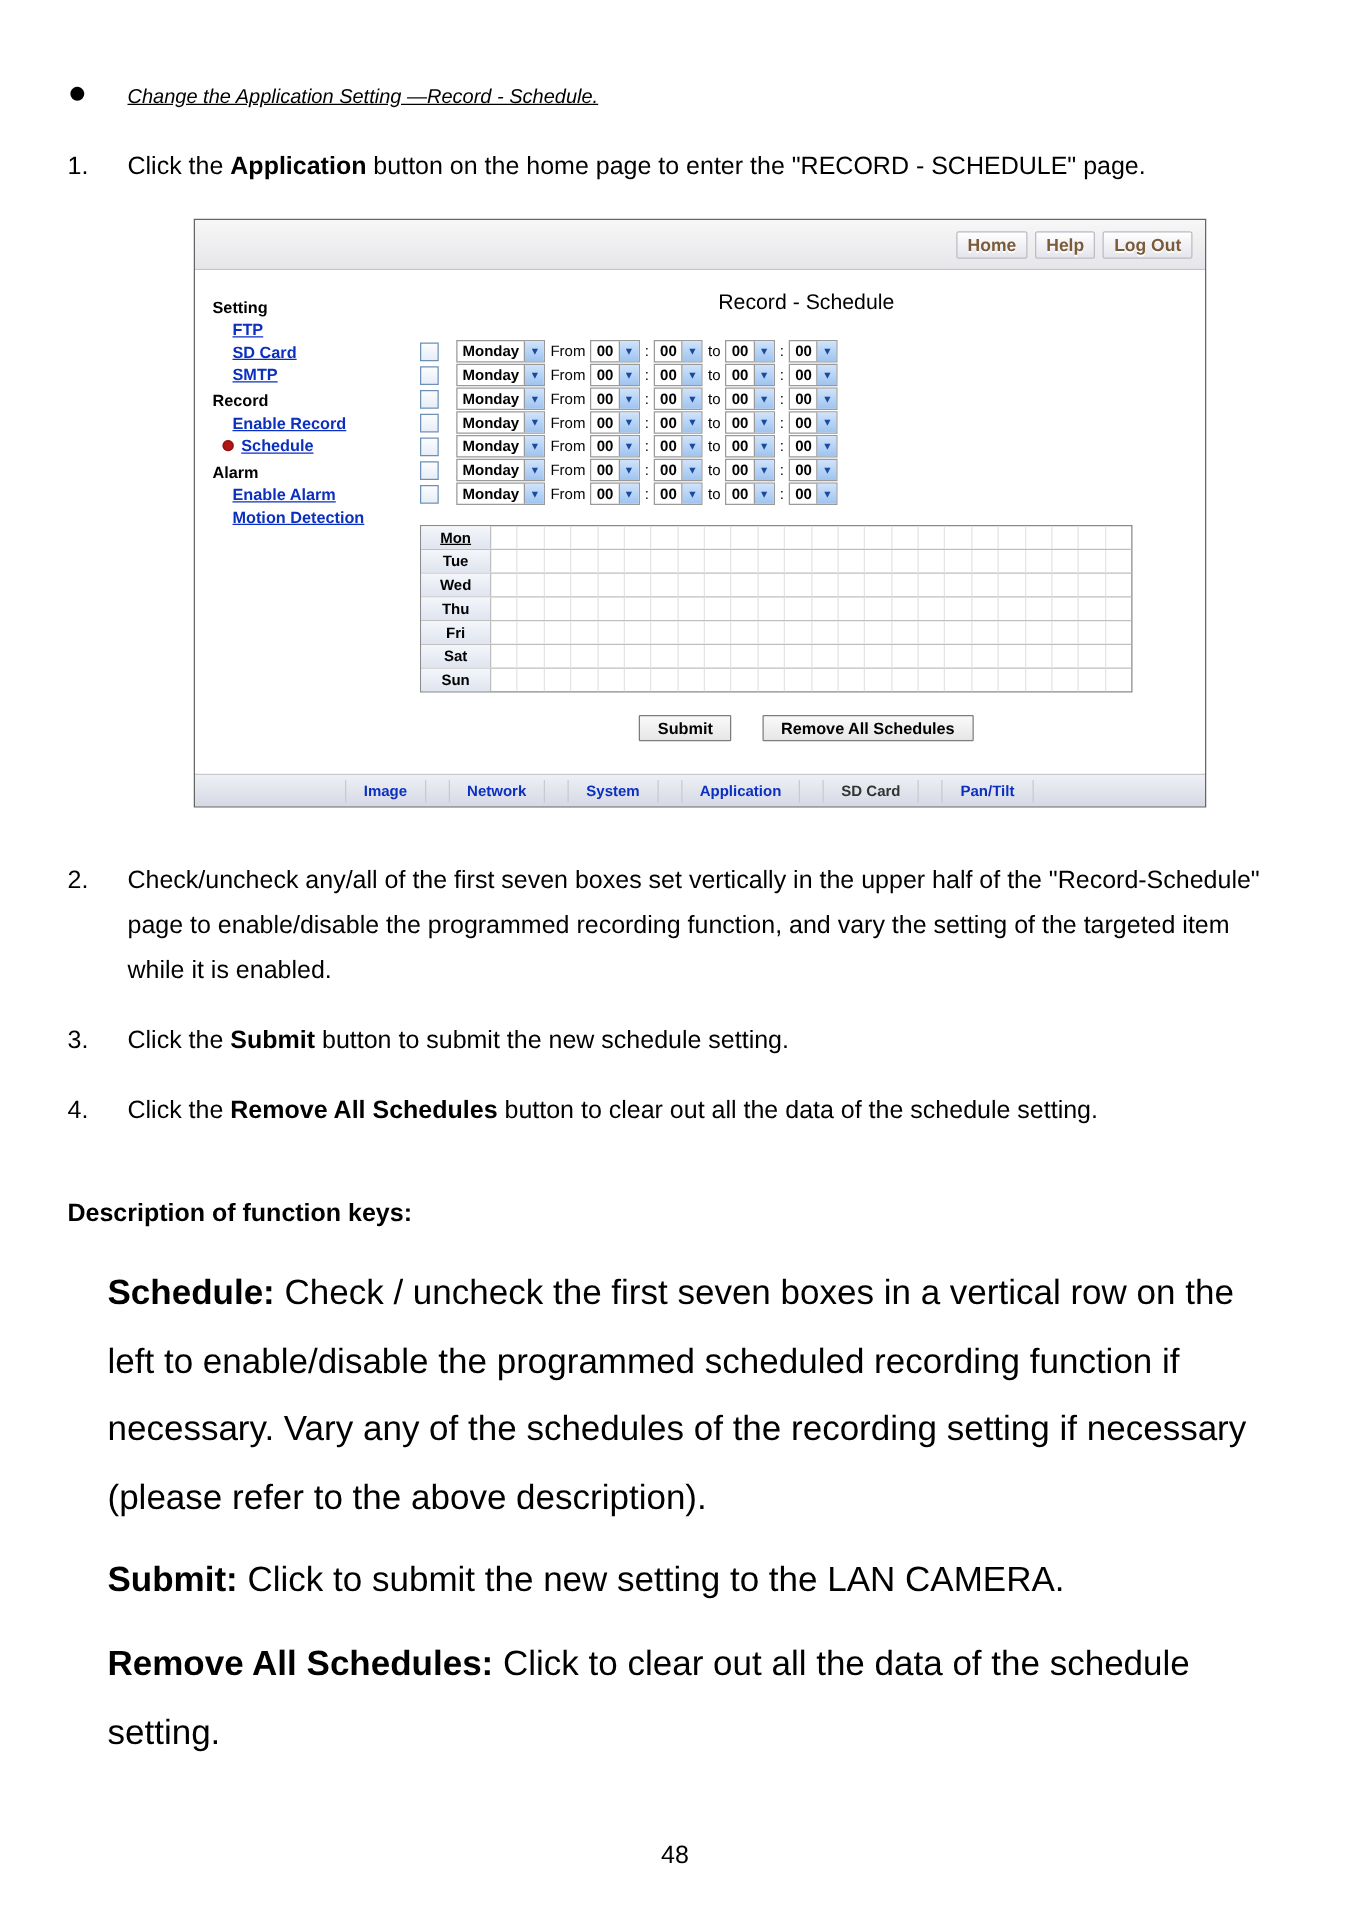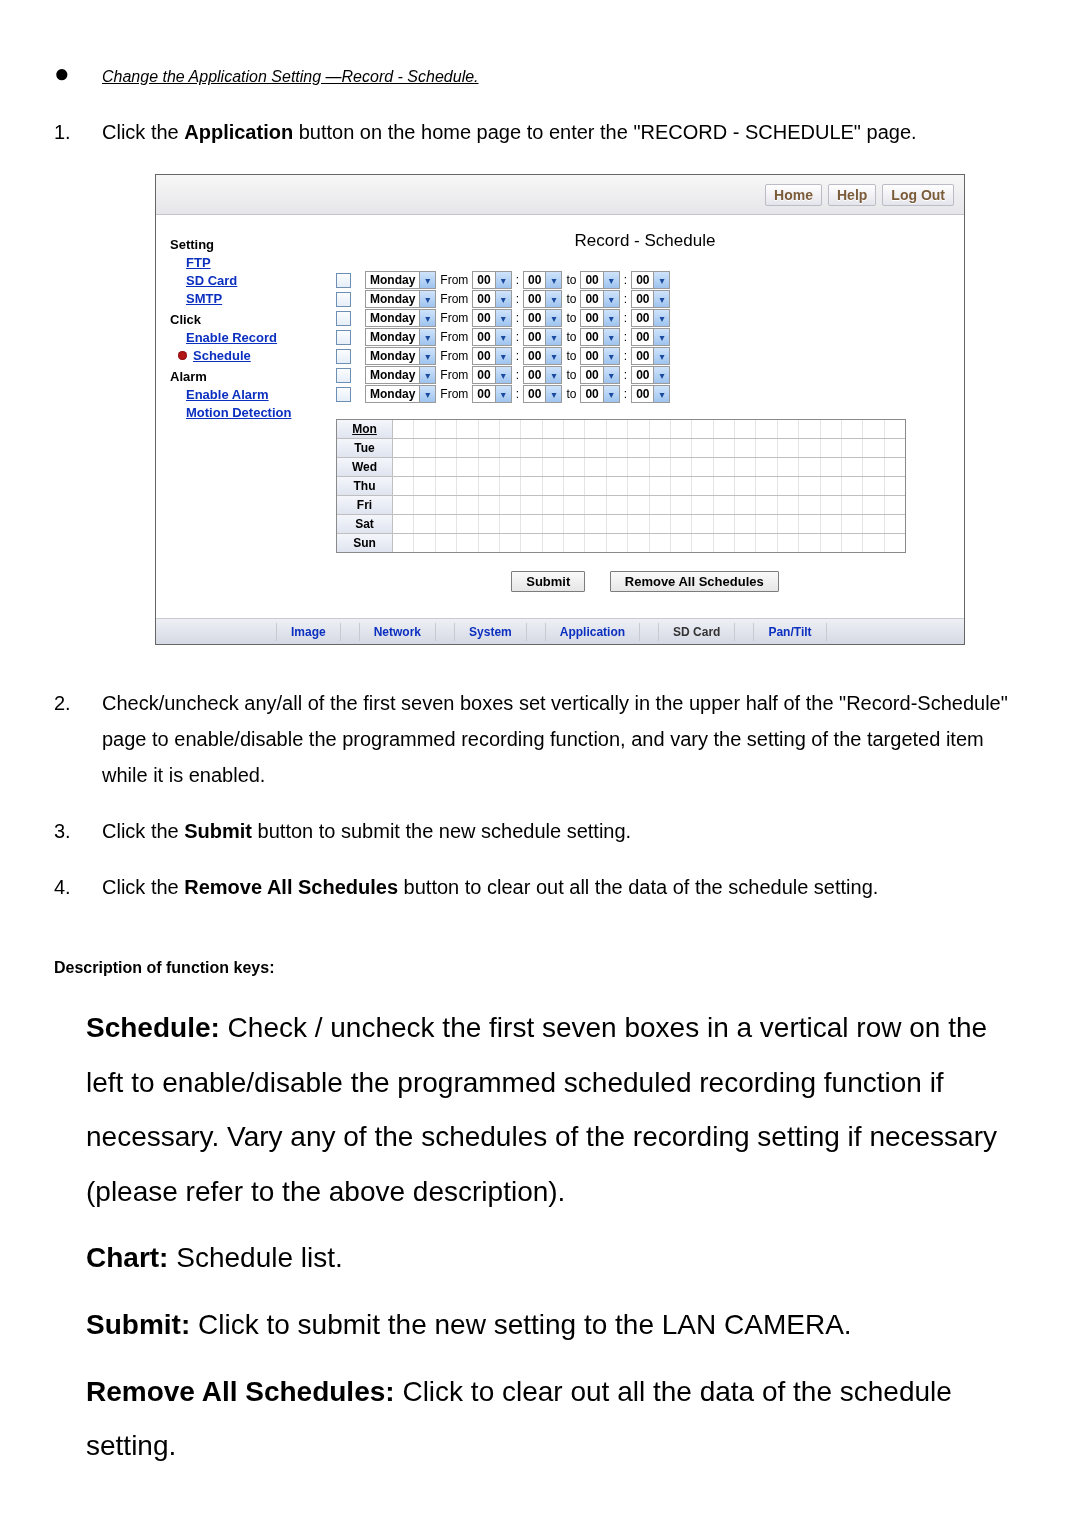--- a/index.html
+++ b/index.html
@@ -37,21 +37,21 @@
 .grid-row:first-child { border-top:none;text-decoration:underline; }
 .grid-row .dayc { width:56px; text-align:center; font-weight:bold; font-size:12px; background:linear-gradient(#f4f6fb,#dfe4ef); border-right:1px solid #bfbfbf; padding:2px 0; }
 .grid-row .cells { flex:1; display:flex; }
 .grid-row .cells .c { flex:1; border-right:1px solid #e4e4e4; height:18px; }
 .grid-row .cells .c:last-child { border-right:none; }
 .actions { text-align:center; margin-bottom:14px; }
 .btn { display:inline-block; background:linear-gradient(#fafafa,#e6e6e6); border:1px solid #7c7c7c; font-size:13px; font-weight:bold; padding:2px 14px; margin:0 10px; border-radius:1px; }
 .bottom-tabs { height:26px; background:linear-gradient(#eef0f5,#d5d9e4); display:flex; align-items:center; padding-left:120px; gap:18px; border-top:1px solid #c9c9d1; }
 .bottom-tabs .bt { font-size:12px; color:#0b2fbf; font-weight:bold; padding:2px 14px; border-left:1px solid #c9c9d1; border-right:1px solid #c9c9d1; }
 .bottom-tabs .bt.plain { color:#333; text-decoration:none; }
-.desc-h { font-weight:bold; font-size:16px; margin: 54px 0 24px 0; }
+.desc-h { font-weight:bold; font-size:20px; margin: 54px 0 24px 0; }
 .desc-p { font-size:28px; line-height:1.95; margin: 0 0 12px 32px; }
 .desc-p .k { font-weight:bold; }
 .pg-num { text-align:center; font-size:20px; margin-top: 60px; }
 </style>
 </head>
 <body>
 
 <div class="page">
 
   <div class="bullet-row">
@@ -72,21 +72,21 @@
         <span class="bar-btn">Home</span>
         <span class="bar-btn">Help</span>
         <span class="bar-btn">Log Out</span>
       </div>
       <div class="shot-body">
         <div class="sidebar">
           <div class="side-h">Setting</div>
           <a class="side-a">FTP</a>
           <a class="side-a">SD Card</a>
           <a class="side-a">SMTP</a>
-          <div class="side-h">Click</div>
+          <div class="side-h">Record</div>
           <a class="side-a">Enable Record</a>
           <div class="side-sel">
             <span class="dot"></span>
             <span class="lbl">Schedule</span>
           </div>
           <div class="side-h">Alarm</div>
           <a class="side-a">Enable Alarm</a>
           <a class="side-a">Motion Detection</a>
         </div>
         <div class="content">
@@ -524,19 +524,18 @@
   <div class="step">
     <div class="step-num">4.</div>
     <div class="step-body">
       <span>Click the </span><span class="bold">Remove All Schedules</span><span> button to clear out all the data of the schedule setting.</span>
     </div>
   </div>
 
   <div class="desc-h">Description of function keys:</div>
   <div id="desc-list">
       <div class="desc-p"><span class="k">Schedule:</span><span> Check / uncheck the first seven boxes in a vertical row on the left to enable/disable the programmed scheduled recording function if necessary. Vary any of the schedules of the recording setting if necessary (please refer to the above description).</span></div>
-      <div class="desc-p"><span class="k">Chart:</span><span> Schedule list.</span></div>
       <div class="desc-p"><span class="k">Submit:</span><span> Click to submit the new setting to the LAN CAMERA.</span></div>
       <div class="desc-p"><span class="k">Remove All Schedules:</span><span> Click to clear out all the data of the schedule setting.</span></div>
     </div>
 
   <div class="pg-num">48</div>
 </div>
 
 </body></html>

